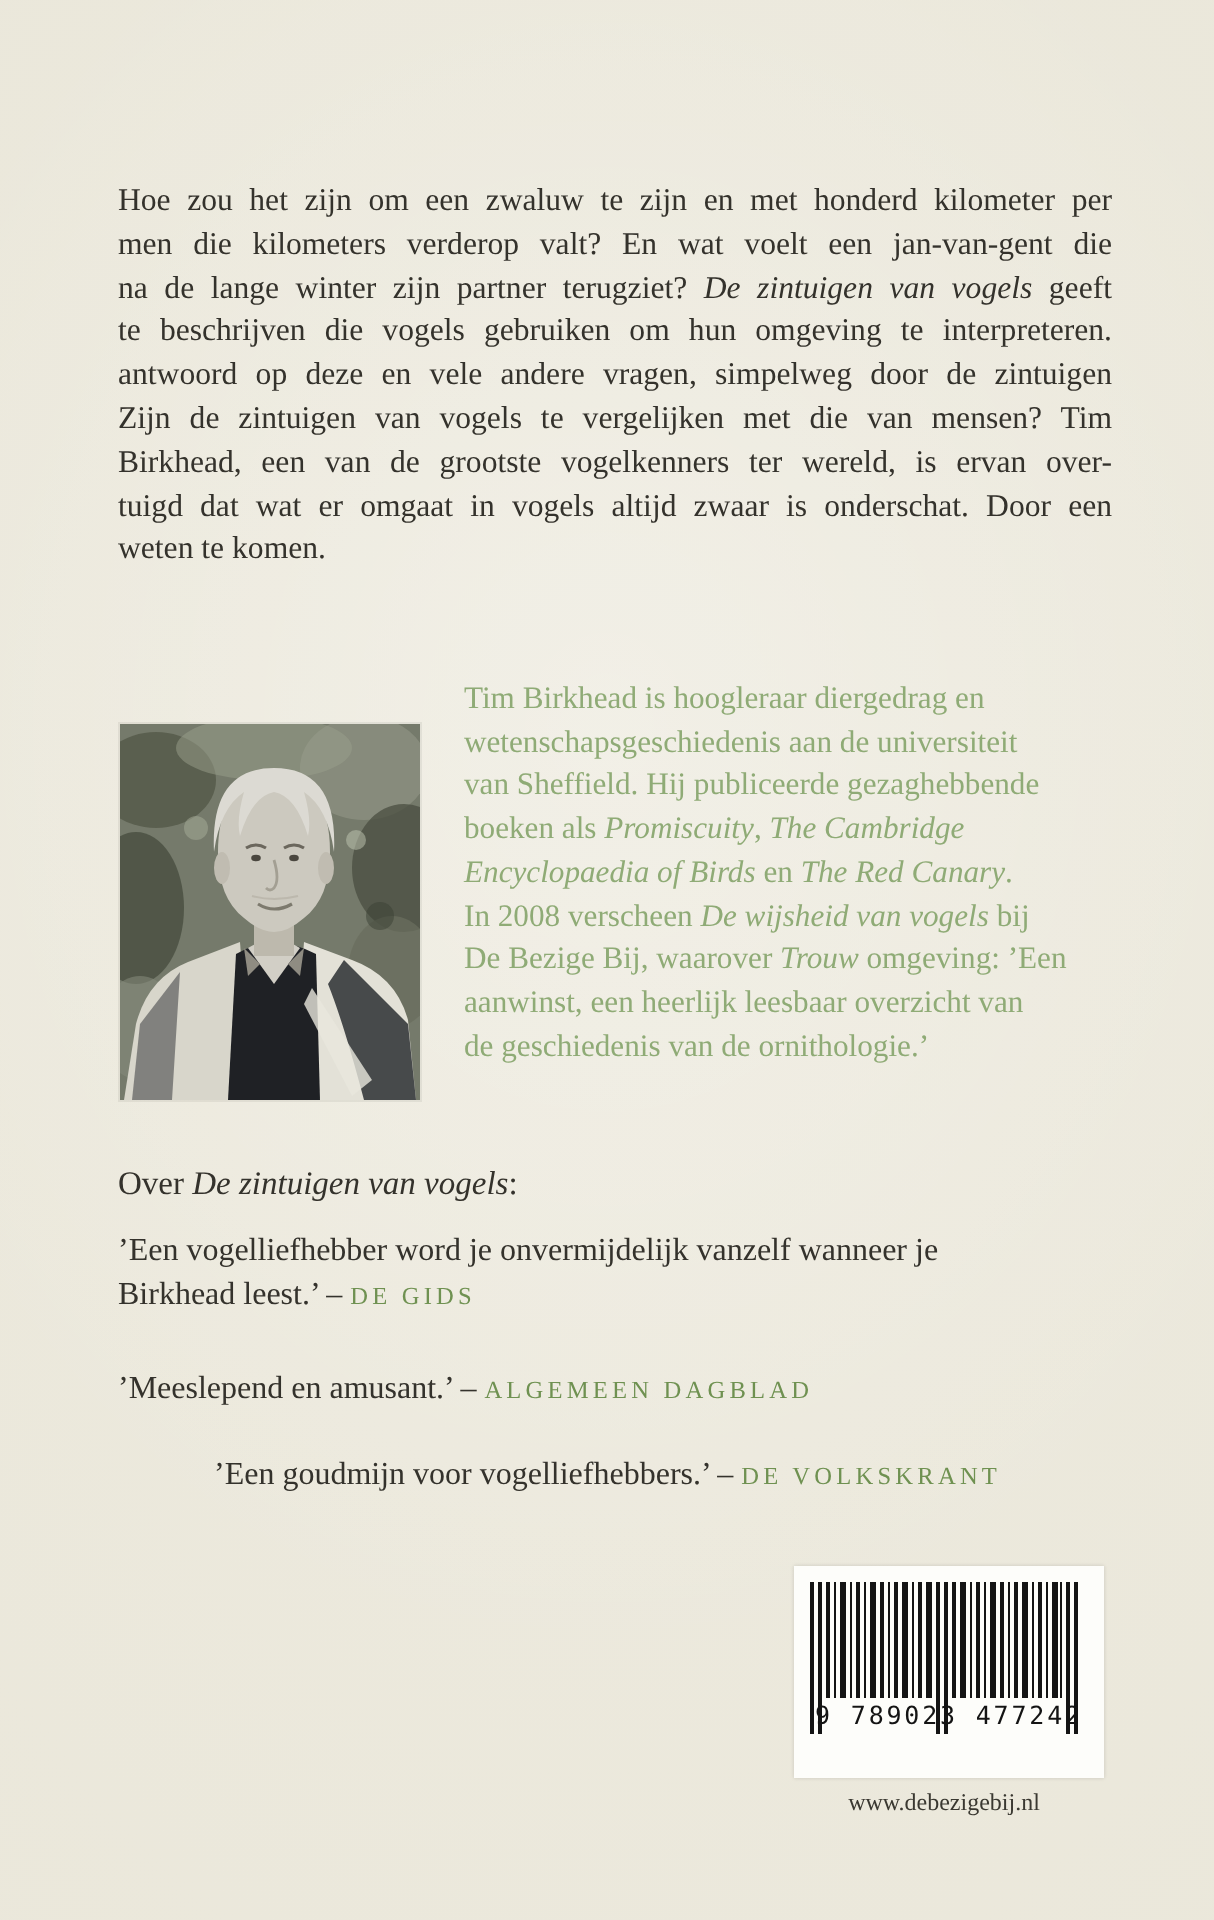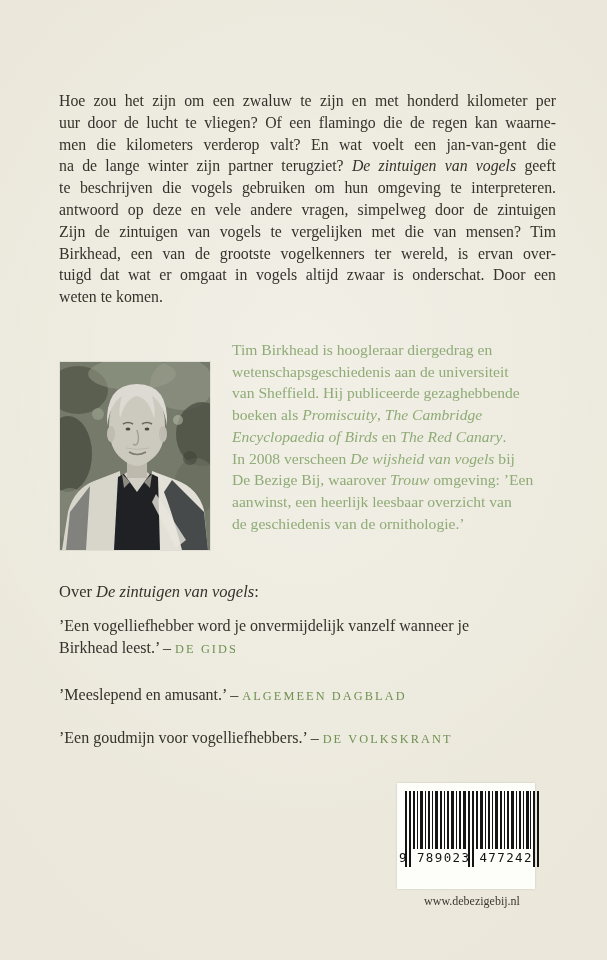--- a/index.html
+++ b/index.html
@@ -28,28 +28,28 @@
   .bio{
     position:absolute;left:232px;top:339px;width:340px;
     font-size:15.6px;line-height:21.7px;color:#8fab76;
   }
   .bio-line{white-space:nowrap;}
   .review-heading{
     position:absolute;left:59px;top:582px;
     font-size:16.5px;white-space:nowrap;
   }
   .quote{position:absolute;left:59px;font-size:16px;line-height:22px;}
-  .q1{top:615px;} .q2{top:684px;} .q3{top:727px;}
+  .q1{top:615px;} .q2{top:684px;} .q3{top:727px;margin-left:48px;}
   .quote-line{white-space:nowrap;}
   .attr{
     color:#6f9151;font-size:12.3px;letter-spacing:2.1px;
     font-family:Liberation Serif, serif;
   }
   .barcode-box{
-    position:absolute;left:397px;top:783px;width:138px;height:106px;
+    position:absolute;left:397px;top:783px;width:155px;height:106px;
     background:#fdfdfa;box-shadow:0 0 2px rgba(0,0,0,.15);text-decoration:underline;
   }
   .barcode-box svg{position:absolute;left:8px;top:8px;width:134px;height:80px;}
   .barcode-digits{
     position:absolute;left:0;right:0;top:65px;height:20px;
     text-align:center;
     font-family:"DejaVu Sans Mono",monospace;
     font-size:12.5px;letter-spacing:1.4px;color:#141414;
     line-height:20px;
   }
@@ -59,21 +59,20 @@
     white-space:nowrap;
   }
 </style>
 </head>
 <body>
 
 <div class="cover">
 
   <div class="blurb">
     <div class="blurb-line"><span>Hoe zou het zijn om een zwaluw te zijn en met honderd kilometer per</span></div>
-    <div class="blurb-line"><span>uur door de lucht te vliegen? Of een flamingo die de regen kan waarne-</span></div>
     <div class="blurb-line"><span>men die kilometers verderop valt? En wat voelt een jan-van-gent die</span></div>
     <div class="blurb-line"><span>na de lange winter zijn partner terugziet? </span><span class="it">De zintuigen van vogels</span><span> geeft</span></div>
     <div class="blurb-line"><span>te beschrijven die vogels gebruiken om hun omgeving te interpreteren.</span></div>
     <div class="blurb-line"><span>antwoord op deze en vele andere vragen, simpelweg door de zintuigen</span></div>
     <div class="blurb-line"><span>Zijn de zintuigen van vogels te vergelijken met die van mensen? Tim</span></div>
     <div class="blurb-line"><span>Birkhead, een van de grootste vogelkenners ter wereld, is ervan over-</span></div>
     <div class="blurb-line"><span>tuigd dat wat er omgaat in vogels altijd zwaar is onderschat. Door een</span></div>
     <div class="blurb-line last"><span>weten te komen.</span></div>
   </div>
 

